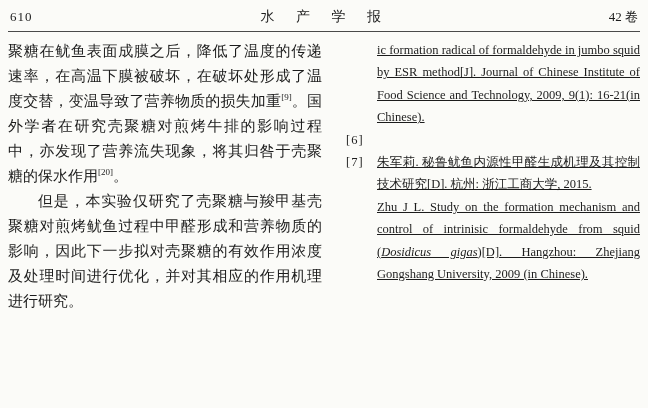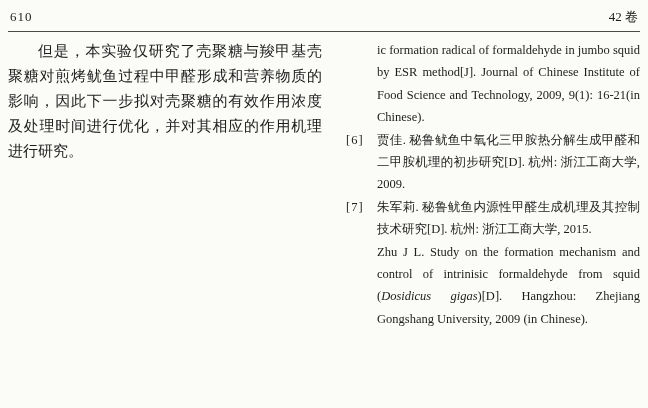--- a/index.html
+++ b/index.html
@@ -39,53 +39,54 @@
   .left-col p.indent { text-indent: 2em; }
   .left-col sup { font-size: 9px; line-height: 0; vertical-align: super; }
 
   .right-col {
     flex: 1;
     font-size: 12.5px; line-height: 22.4px;
     text-align: justify;
   }
   .ref { display: flex; }
   .ref-label { width: 31px; flex: none; letter-spacing: 1px; }
-  .ref-body { flex: 1; }
+  .ref-body { flex: 1; text-decoration: underline; }
   .ref-body i { font-style: italic; }
 </style>
 </head>
 <body>
 
 <div class="page">
 
   <div class="header">
     <span class="page-number">610</span>
+    <span class="journal-title">水 产 学 报</span>
     <span class="volume-label">42 卷</span>
   </div>
   <hr class="header-rule">
 
   <div class="columns">
 
     <div class="left-col">
+      <p><span>聚糖在鱿鱼表面成膜之后，降低了温度的传递速率，在高温下膜被破坏，在破坏处形成了温度交替，变温导致了营养物质的损失加重</span><sup>[9]</sup><span>。国外学者在研究壳聚糖对煎烤牛排的影响过程中，亦发现了营养流失现象，将其归咎于壳聚糖的保水作用</span><sup>[20]</sup><span>。</span></p>
       <p class="indent"><span>但是，本实验仅研究了壳聚糖与羧甲基壳聚糖对煎烤鱿鱼过程中甲醛形成和营养物质的影响，因此下一步拟对壳聚糖的有效作用浓度及处理时间进行优化，并对其相应的作用机理进行研究。</span></p>
     </div>
 
     <div class="right-col">
 
       <div class="ref">
         <span class="ref-label"></span>
         <div class="ref-body">
           <div><span>ic formation radical of formaldehyde in jumbo squid by ESR method[J]. Journal of Chinese Institute of Food Science and Technology, 2009, 9(1): 16-21(in Chinese).</span></div>
         </div>
       </div>
 
       <div class="ref">
         <span class="ref-label">[6]</span>
         <div class="ref-body">
-          <div><span>贾佳. 秘鲁鱿鱼中氧化三甲胺热分解生成甲醛和二甲胺机理的初步研究[D]. 杭州: 浙江工商大学, 2009.</span></div>
         </div>
       </div>
 
       <div class="ref">
         <span class="ref-label">[7]</span>
         <div class="ref-body">
           <div><span>朱军莉. 秘鲁鱿鱼内源性甲醛生成机理及其控制技术研究[D]. 杭州: 浙江工商大学, 2015.</span></div>
           <div><span>Zhu J L. Study on the formation mechanism and control of intrinisic formaldehyde from squid (</span><i>Dosidicus gigas</i><span>)[D]. Hangzhou: Zhejiang Gongshang University, 2009 (in Chinese).</span></div>
         </div>
       </div>

